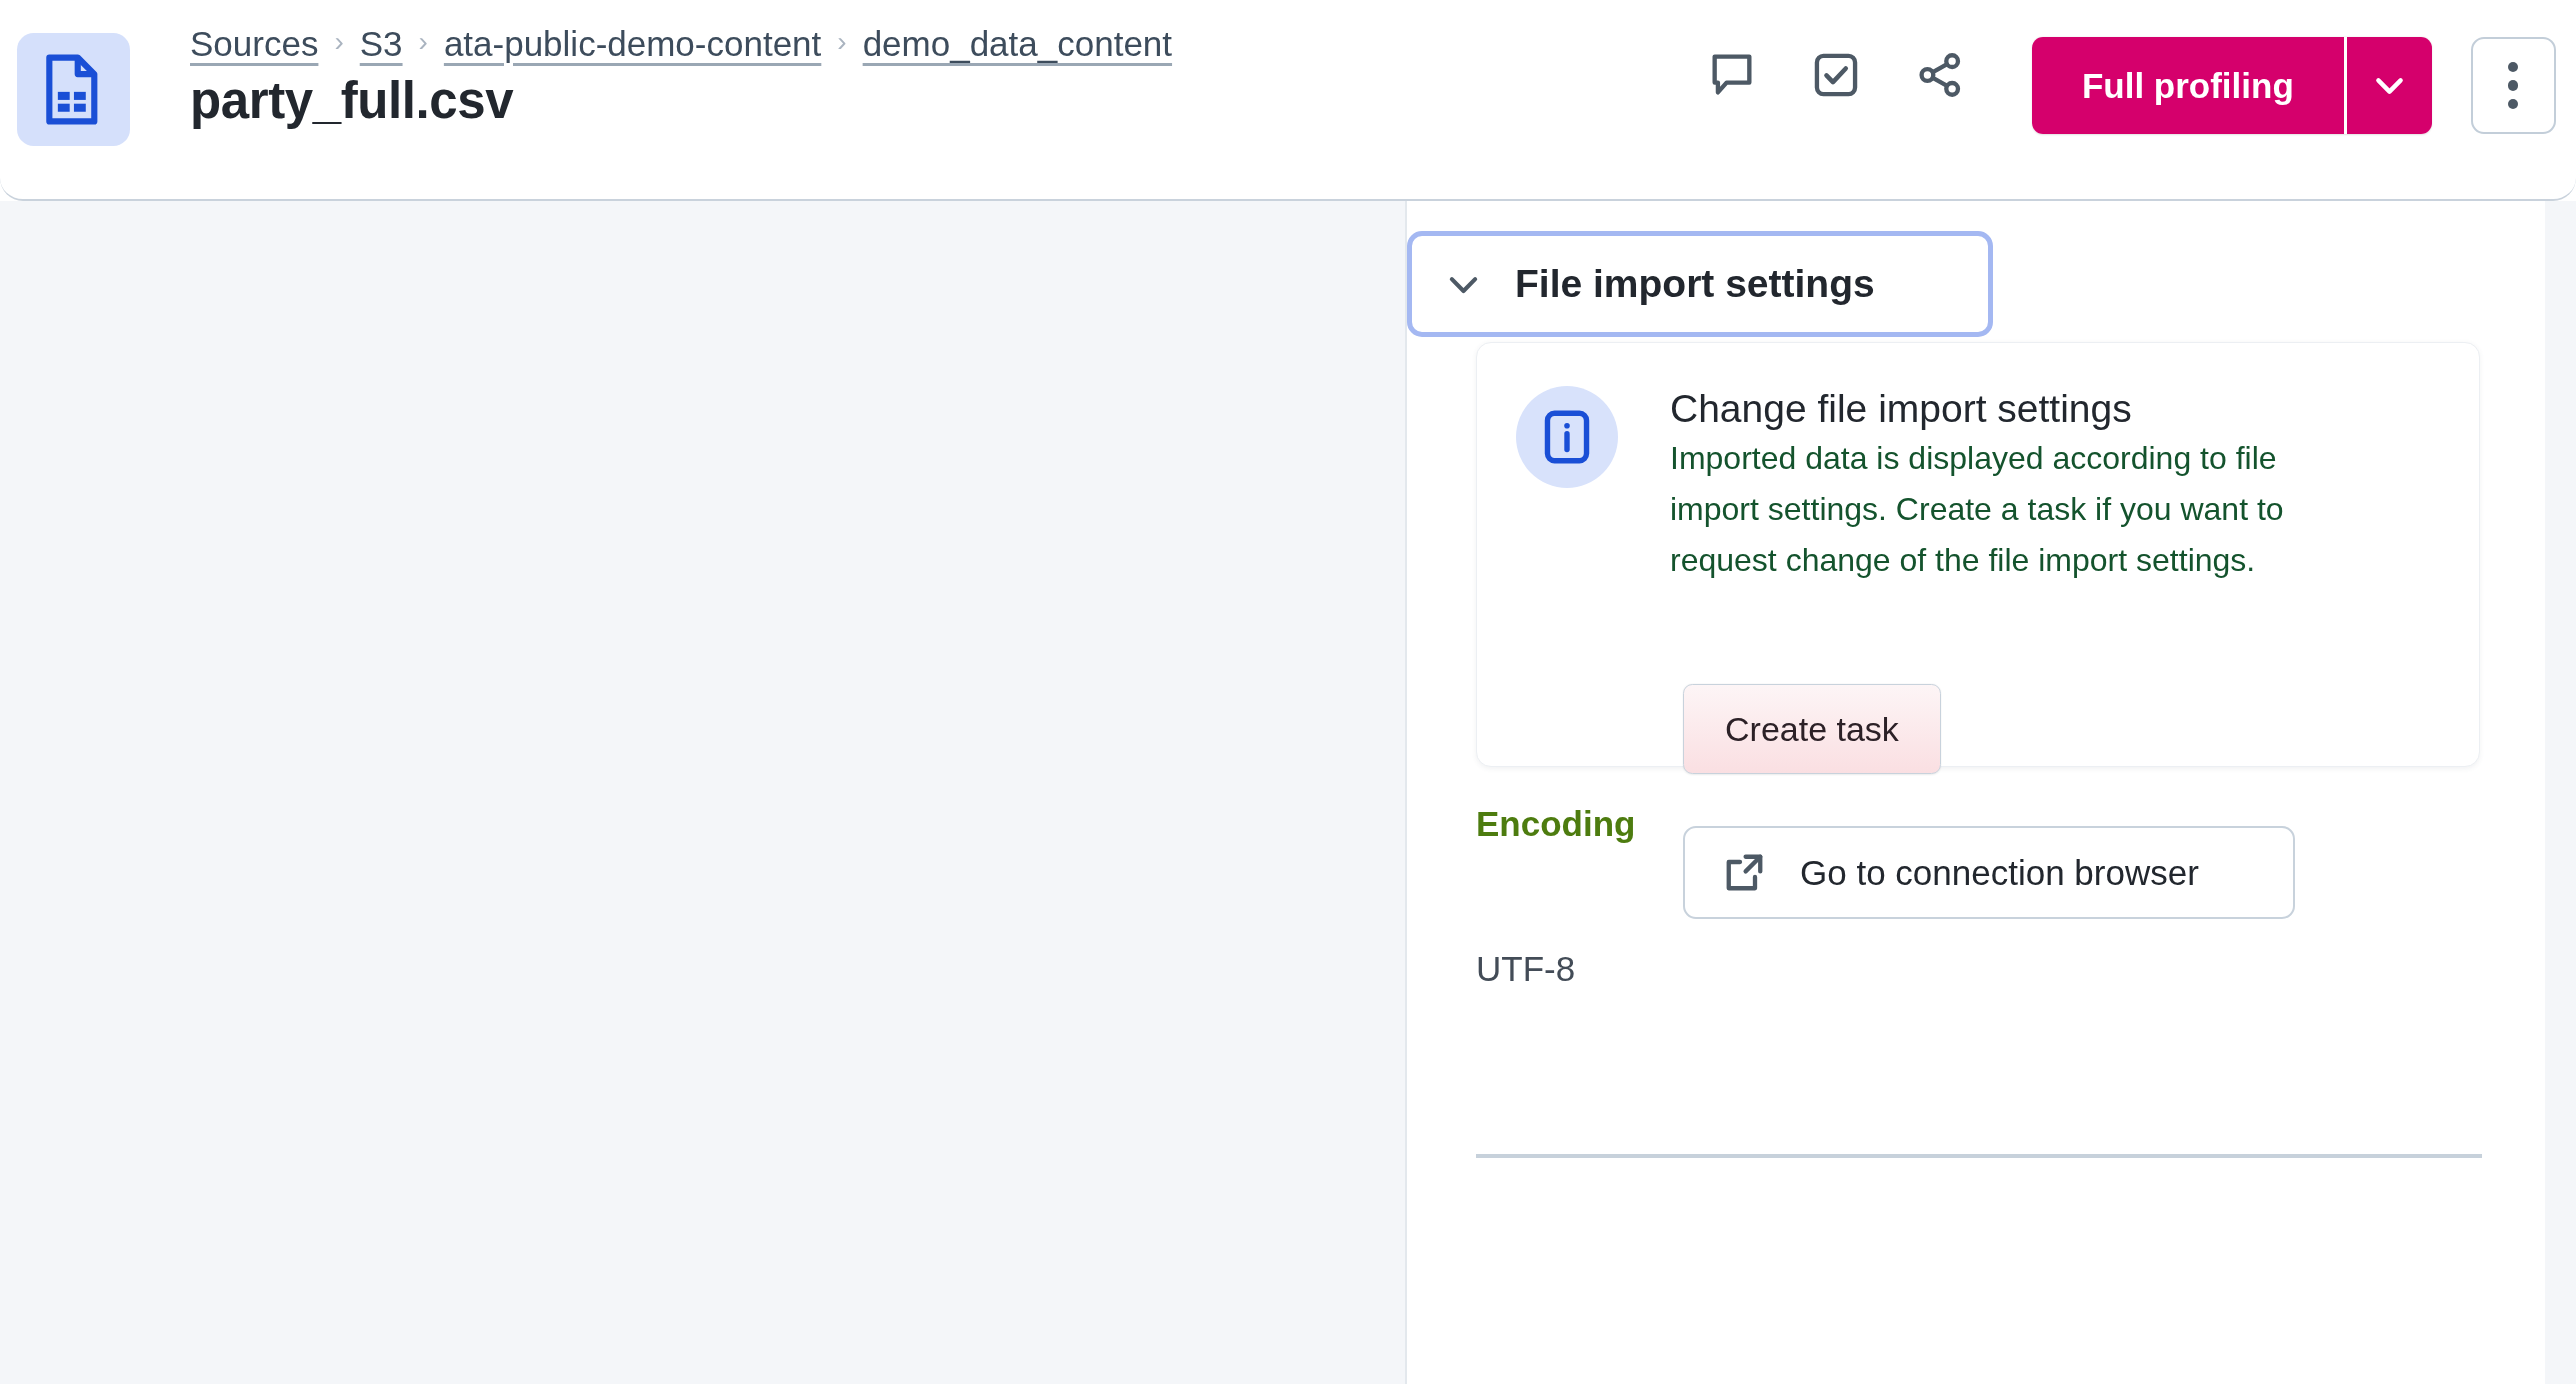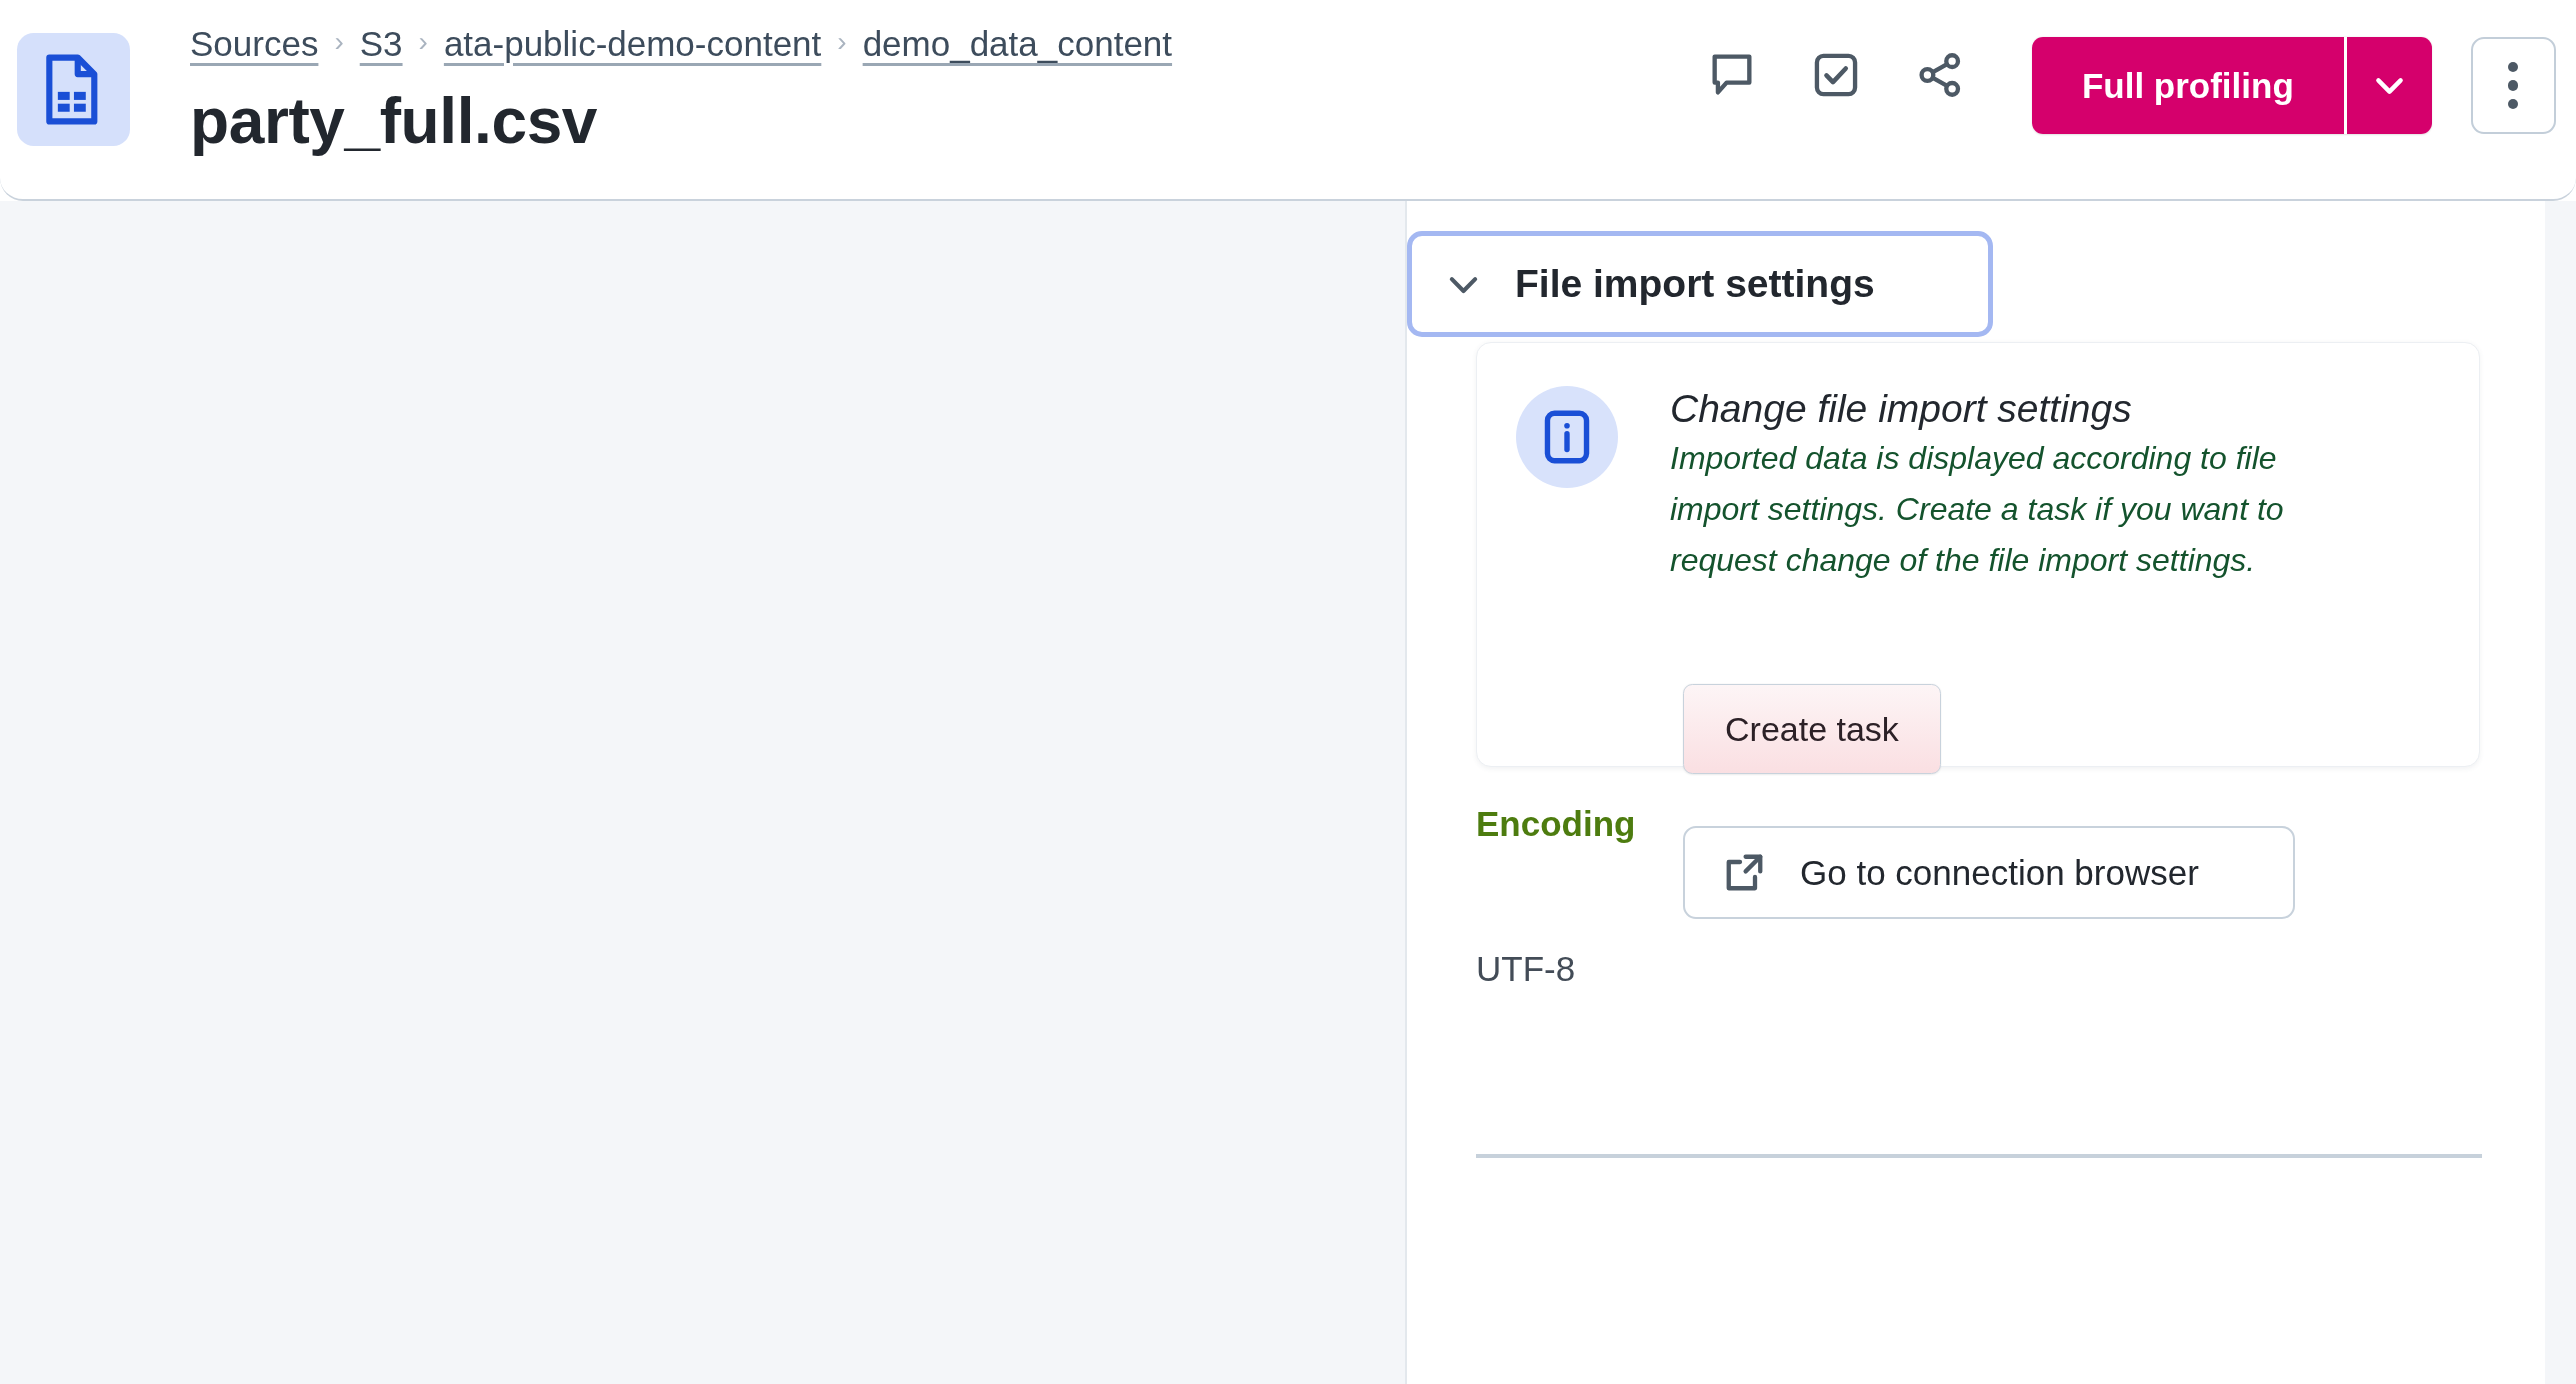--- a/index.html
+++ b/index.html
@@ -67,24 +67,23 @@
 
   .crumb-sep {
     font-size: 28px;
     color: #aab4c0;
     padding: 0 16px;
     position: relative;
     top: -1.9px;
   }
 
   .page-title {
-    font-size: 64px;
+    font-size: 51px;
     font-weight: bold;
     color: #22272e;
-    margin-top: 13px;
     letter-spacing: -0.4px;
     white-space: nowrap;
   }
 
   
   .header-actions {
     position: absolute;
     right: 20.4px; top: 37px;
     display: flex;
     align-items: flex-start;
@@ -241,21 +240,20 @@
     background: #d8e2fb;
     display: flex;
     align-items: center;
     justify-content: center;
     flex: 0 0 auto;
   }
 
   .info-text {
     margin-left: 52px;
     width: 733px;
-    font-style: italic;
   }
 
   .info-title {
     font-size: 39px;
     color: #22272e;
     line-height: 1.18;
     white-space: nowrap;
   }
 
   .info-desc {

